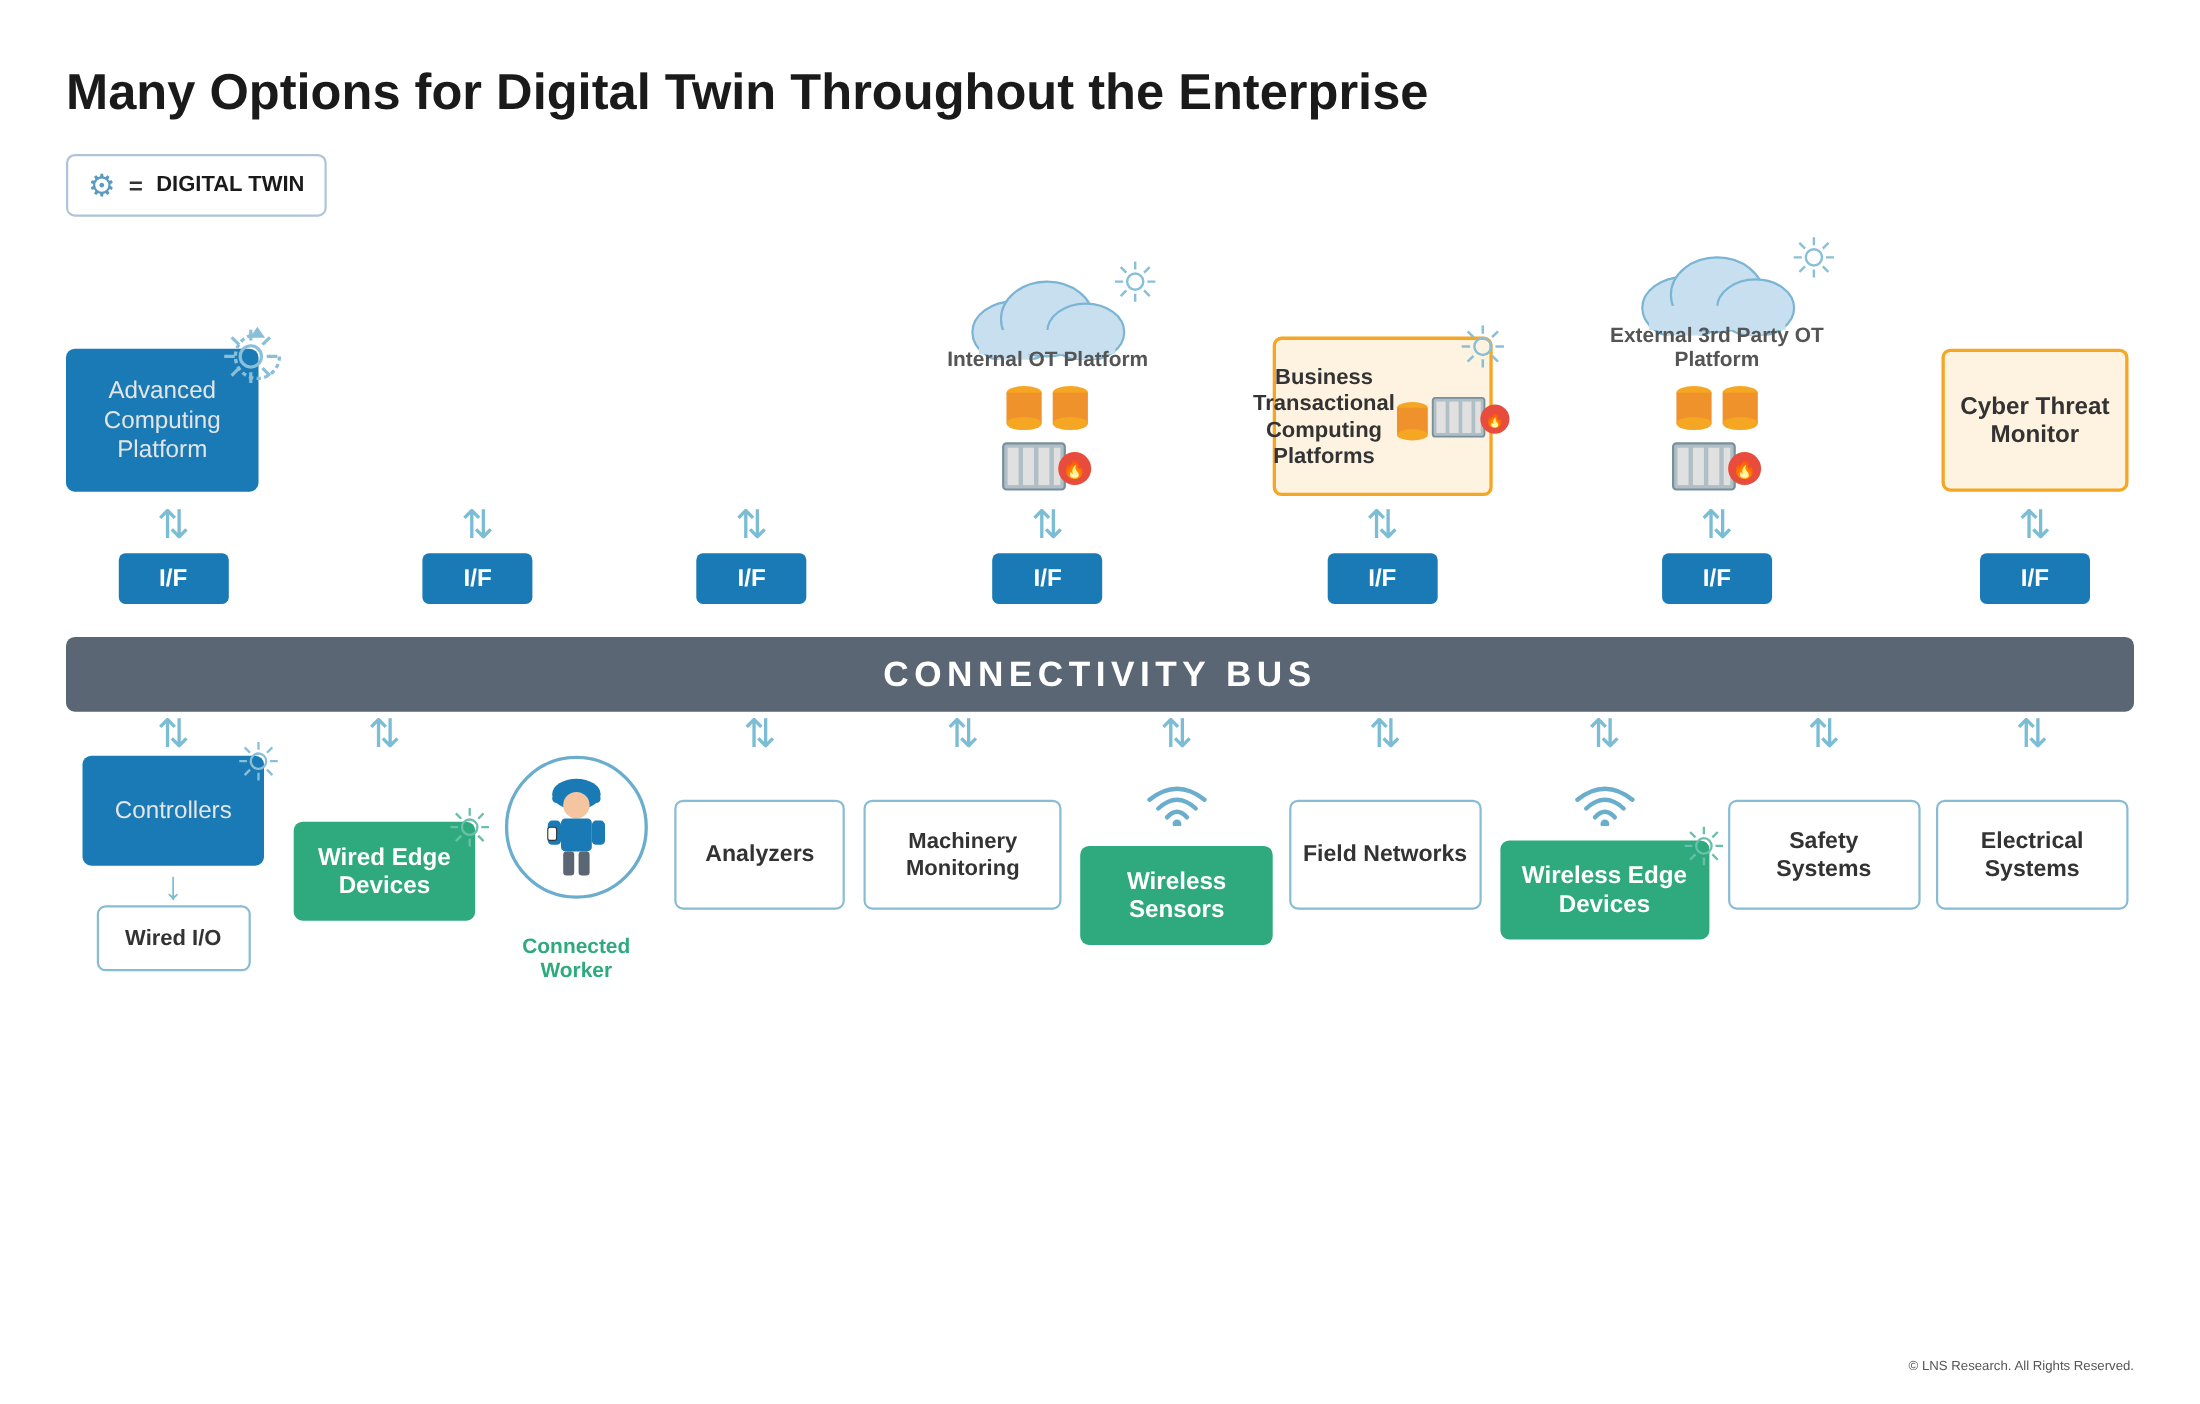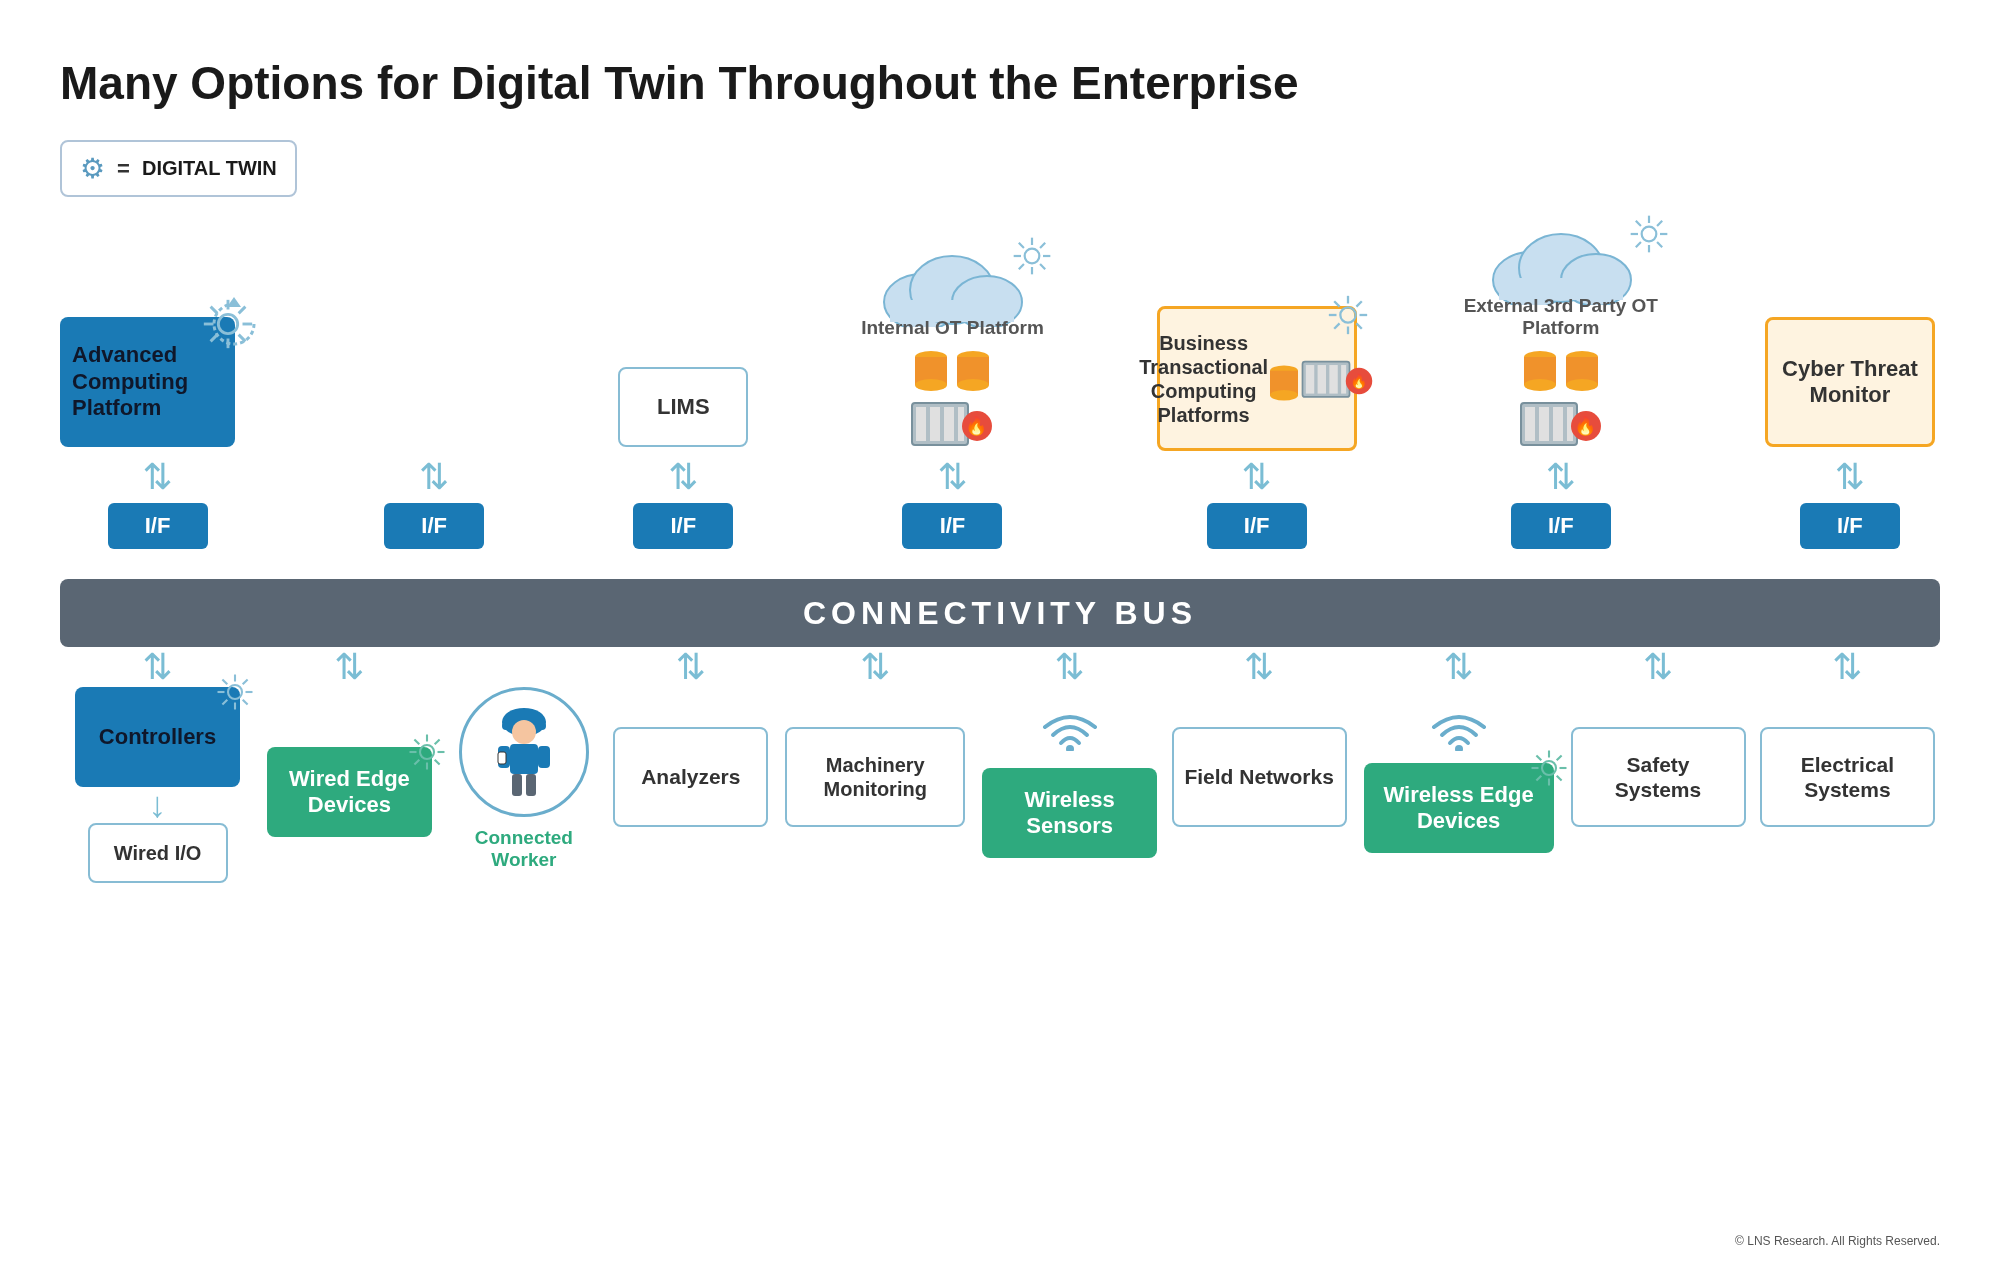--- a/index.html
+++ b/index.html
@@ -61,23 +61,23 @@
       display: flex;
       flex-direction: column;
       align-items: center;
       position: relative;
     }
 
     
     .box-dark-blue {
       background: #1a7ab5;
       border-radius: 8px;
-      color: #0f172a;
-      font-weight: 700;
-      text-align: left;
+      color: #e5e5e5;
+      font-weight: 400;
+      text-align: center;
       display: flex;
       align-items: center;
       justify-content: center;
       line-height: 1.2;
     }
 
     
     .box-light-blue {
       background: #fff;
       border: 2px solid #87bcd4;
@@ -197,23 +197,20 @@
         <div style="margin-top:12px;" class="dbl-arrow">⇅</div>
         <div class="if-btn" style="margin-top:8px; width:100px;">I/F</div>
       </div>
 
       <div class="col" style="width:160px;">
         <div style="margin-top:12px;" class="dbl-arrow">⇅</div>
         <div class="if-btn" style="margin-top:8px; width:100px;">I/F</div>
       </div>
 
       <div class="col" style="width:140px;">
-        <div class="box-light-blue" style="width:130px; min-height:80px; font-size:22px; padding:14px 10px;">
-          <span>LIMS</span>
-        </div>
         <div style="margin-top:12px;" class="dbl-arrow">⇅</div>
         <div class="if-btn" style="margin-top:8px; width:100px;">I/F</div>
       </div>
 
       <div class="col" style="width:200px;">
 
         <div style="position:relative; display:flex; flex-direction:column; align-items:center;">
 
           <svg width="160" height="85" viewBox="0 0 160 85">
             <ellipse cx="50" cy="60" rx="38" ry="28" fill="#c8dff0" stroke="#7ab5d4" stroke-width="2"></ellipse>
@@ -429,21 +426,21 @@
                 <line x1="12" y1="12" x2="19" y2="19"></line>
                 <line x1="41" y1="41" x2="48" y2="48"></line>
                 <line x1="48" y1="12" x2="41" y2="19"></line>
                 <line x1="19" y1="41" x2="12" y2="48"></line>
               </g>
             </svg>
           </div>
         </div>
       </div>
 
-      <div style="display:flex; flex-direction:column; align-items:center; width:160px; margin-top:40px;">
+      <div style="display:flex; flex-direction:column; align-items:center; width:160px; margin-top:40px;gap:23px;">
 
         <div style="border: 3px solid #6aadcc; border-radius:50%; width:130px; height:130px; display:flex; align-items:center; justify-content:center; background:#fff;">
           <svg width="80" height="100" viewBox="0 0 80 100">
 
             <ellipse cx="40" cy="20" rx="22" ry="14" fill="#1a7ab5"></ellipse>
             <rect x="18" y="20" width="44" height="8" rx="4" fill="#1a7ab5"></rect>
 
             <circle cx="40" cy="30" r="12" fill="#f5c5a0"></circle>
 
             <rect x="26" y="42" width="28" height="30" rx="4" fill="#1a7ab5"></rect>

